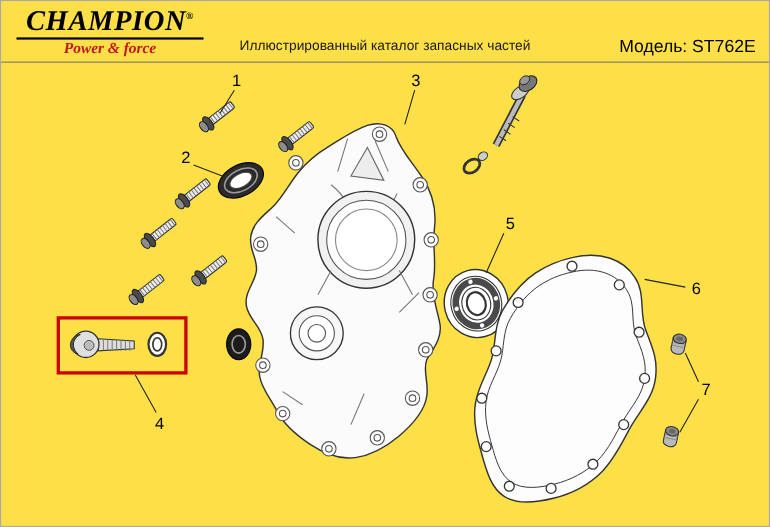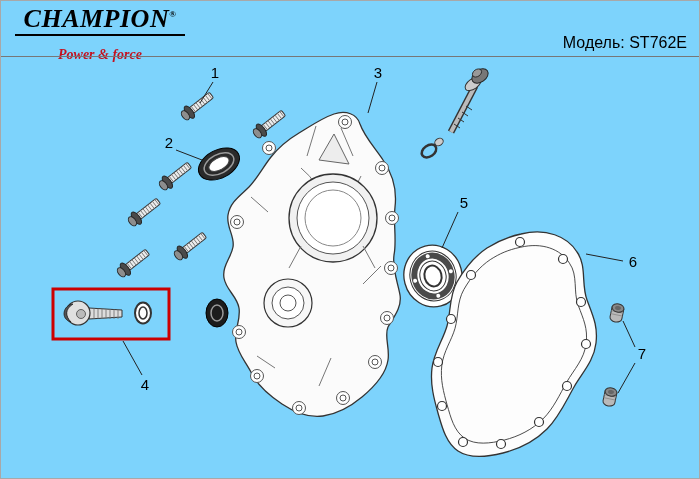--- a/index.html
+++ b/index.html
@@ -1,31 +1,31 @@
 <!DOCTYPE html>
 <html><head>
 <meta charset="utf-8">
 <style>
   html,body{margin:0;padding:0;background:#fff;}
   .page{
-    position:relative;width:700px;height:479px;background:#7dd3fc;
+    position:relative;width:700px;height:479px;background:#fde047;
     border:1px solid #a8a8a8;box-sizing:border-box;overflow:hidden;
     font-family:"Liberation Sans",sans-serif;
   }
   
   .logo{position:absolute;left:14px;top:5px;width:170px;text-align:center;}
   .logo-main{
     font-family:"Liberation Serif",serif;font-weight:bold;font-style:italic;
     font-size:26px;color:#000;letter-spacing:.5px;line-height:1;
     border-bottom:2px solid #000;padding-bottom:2px;white-space:nowrap;
   }
   .logo-main .reg{font-size:9px;vertical-align:super;font-style:normal;}
   .logo-tagline{
     font-family:"Liberation Serif",serif;font-weight:bold;font-style:italic;
-    font-size:14px;color:#c41220;margin-top:11px;white-space:nowrap;
+    font-size:14px;color:#c41220;margin-top:1px;white-space:nowrap;
   }
   .title{
     position:absolute;left:50%;transform:translateX(-50%);top:33px;
     font-size:12.5px;color:#1a1a1a;white-space:nowrap;
   }
   .model{
     position:absolute;right:12px;top:33px;font-size:16px;color:#000;white-space:nowrap;
   }
   .rule{position:absolute;left:0;right:0;top:55px;border-top:1px solid #777;}
   
@@ -35,20 +35,21 @@
 </head>
 <body>
 
 <div class="page">
 
   <div class="logo">
     <div class="logo-main"><span>CHAMPION</span><span class="reg">®</span></div>
     <div class="logo-tagline">Power &amp; force</div>
   </div>
 
+  <div class="title">Иллюстрированный каталог запасных частей</div>
   <div class="model">Модель: ST762E</div>
   <div class="rule"></div>
 
   <svg class="diagram" width="700" height="424" viewBox="0 0 700 424" xmlns="http://www.w3.org/2000/svg">
 
     <defs>
       <g id="bolt">
         <rect x="4" y="-3.5" width="27" height="7" rx="1.5" fill="#ececec" stroke="#333" stroke-width="1"></rect>
         <path d="M8,-3.5 V3.5 M11,-3.5 V3.5 M14,-3.5 V3.5 M17,-3.5 V3.5 M20,-3.5 V3.5 M23,-3.5 V3.5 M26,-3.5 V3.5 M29,-3.5 V3.5" stroke="#777" stroke-width="0.9" fill="none"></path>
         <ellipse cx="3" cy="0" rx="3.4" ry="7.2" fill="#4a4a4a" stroke="#222" stroke-width="1"></ellipse>

